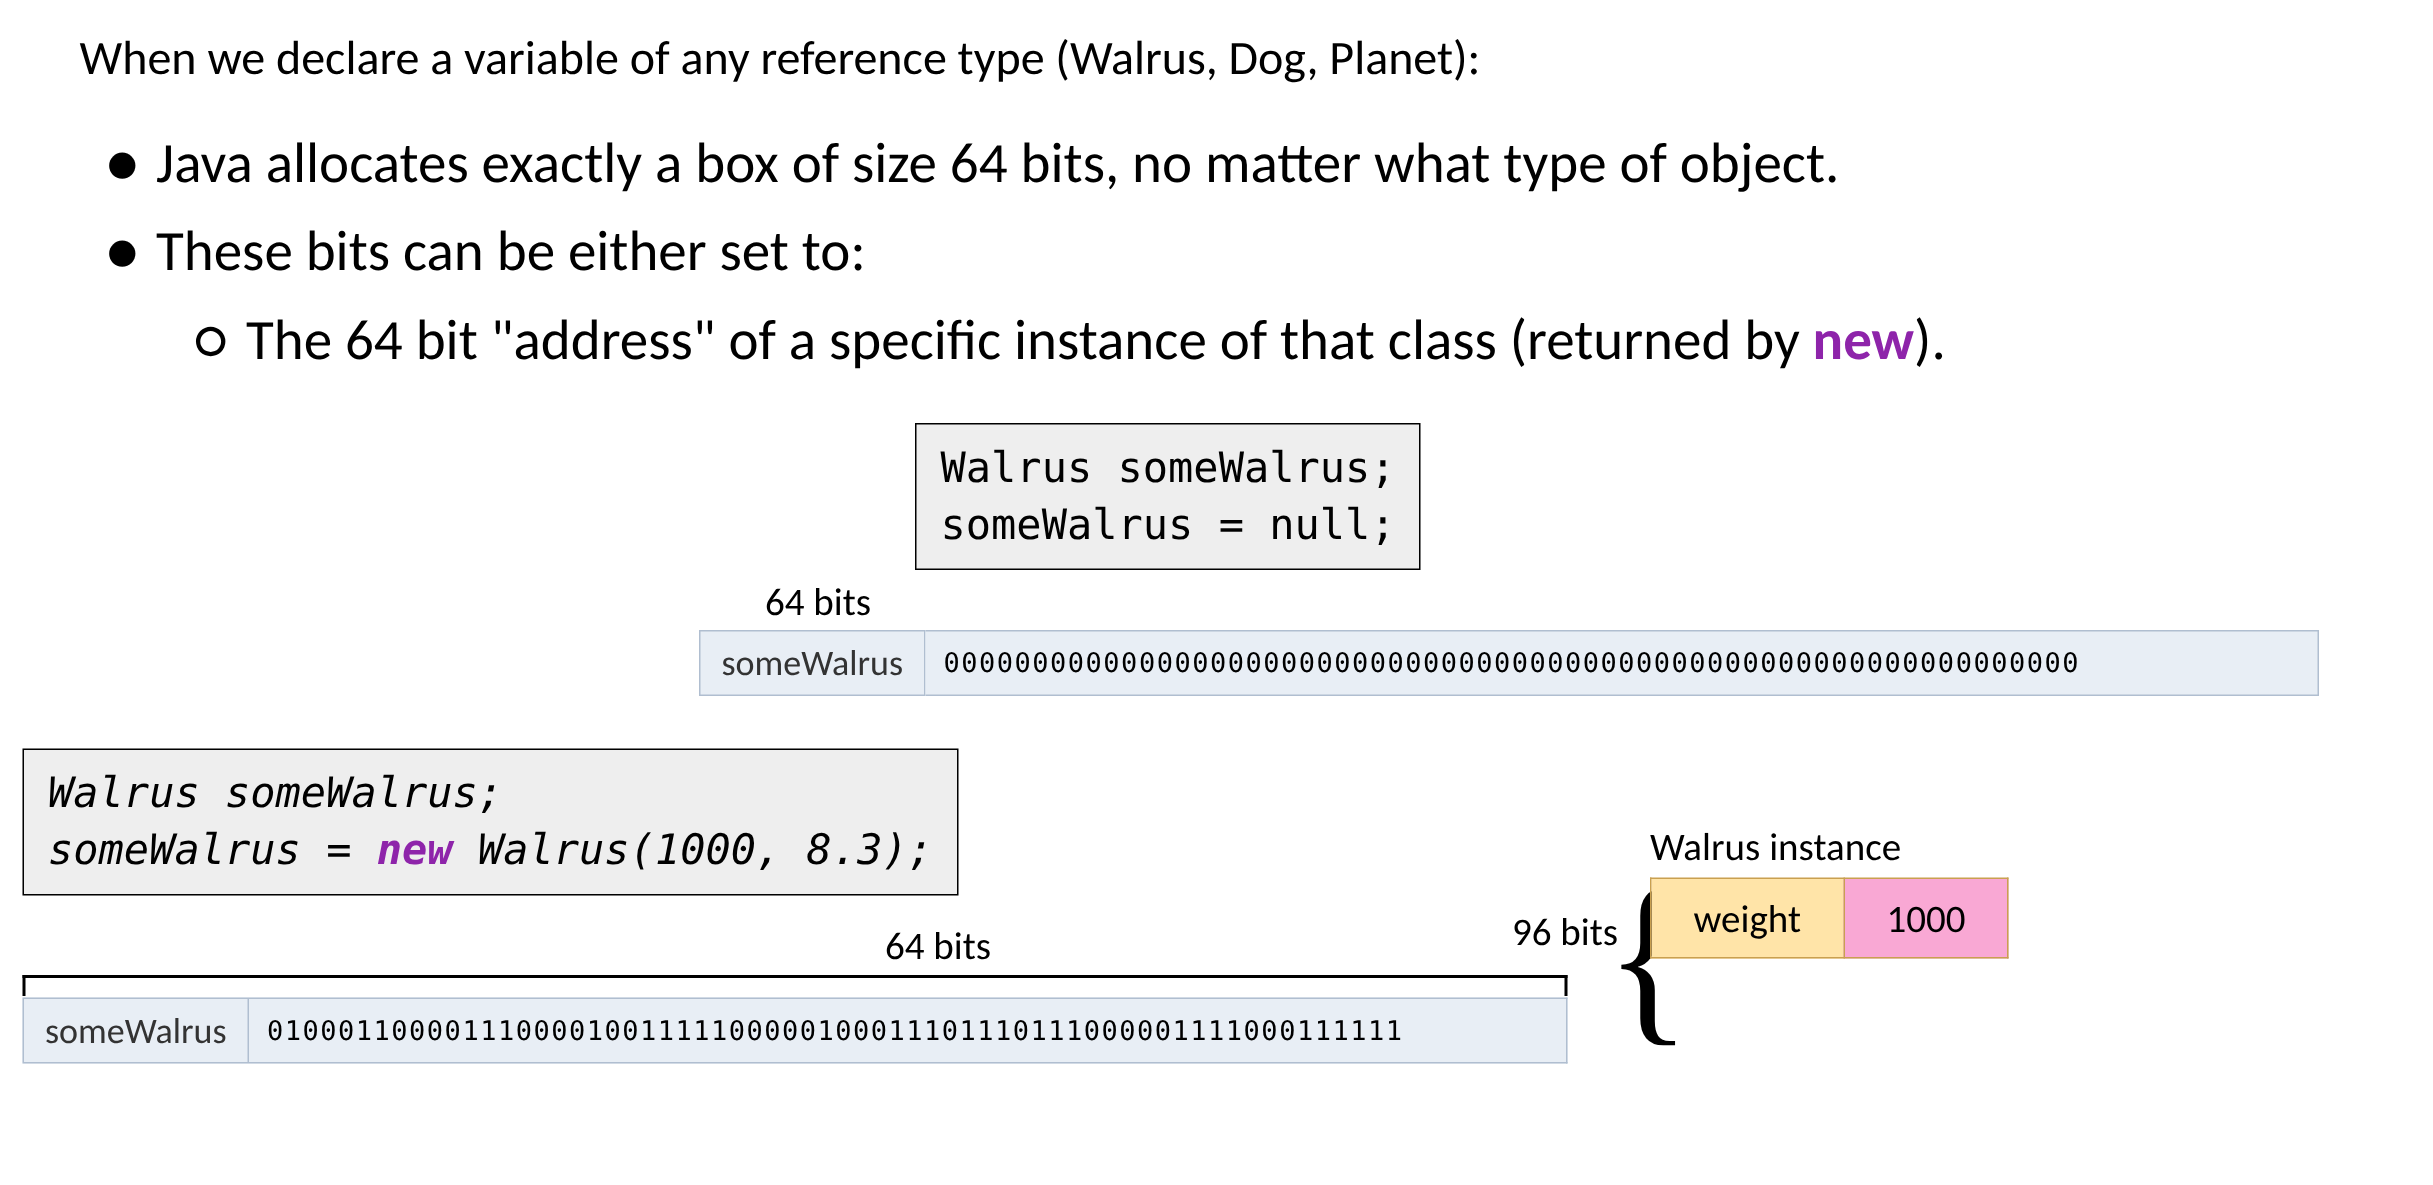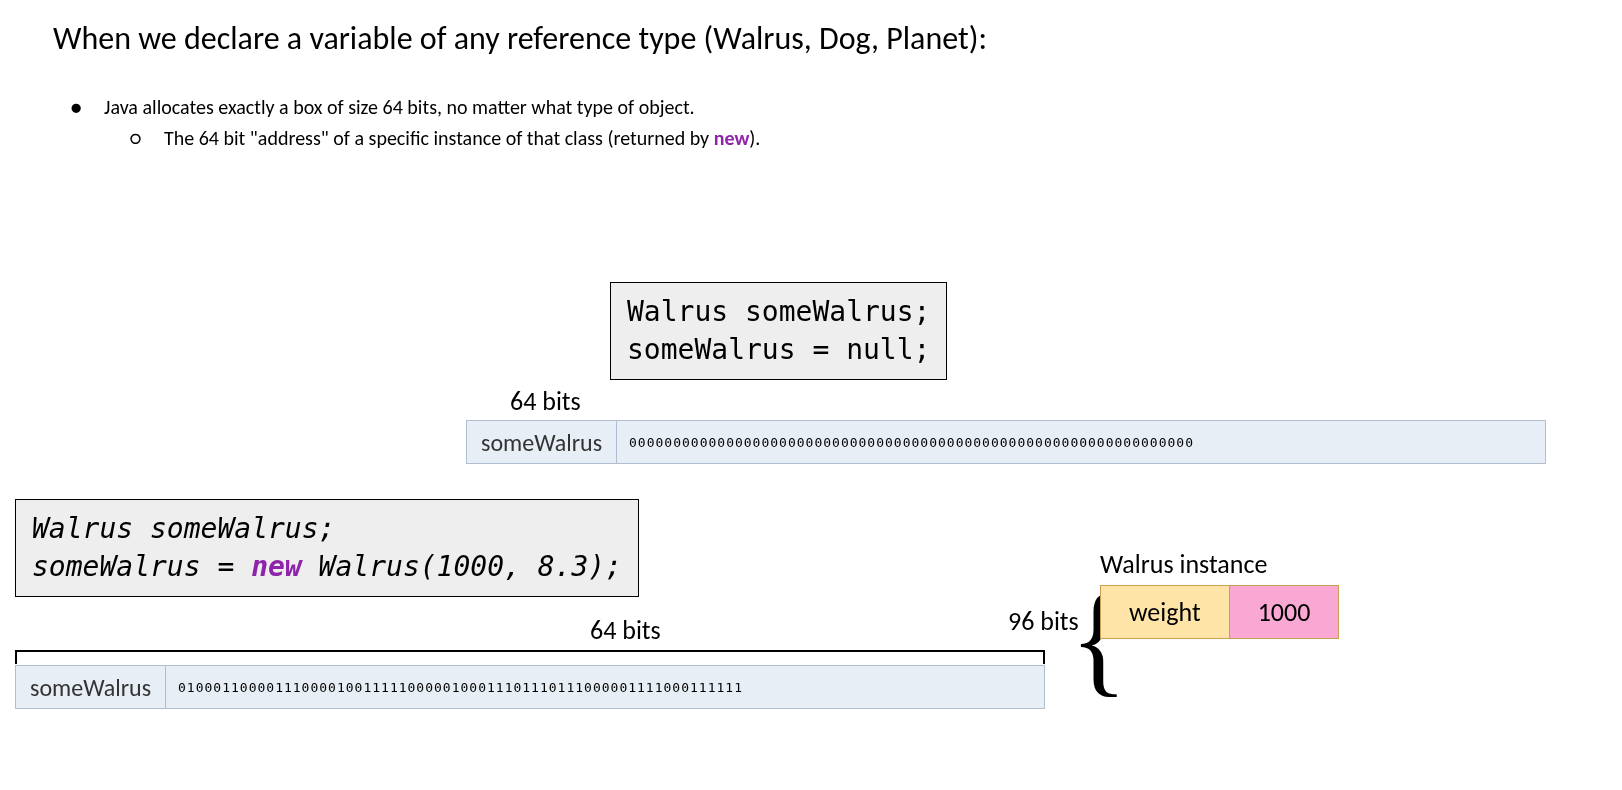--- a/index.html
+++ b/index.html
@@ -13,23 +13,23 @@
     }
     .intro {
       position: absolute;
       top: 20px;
       left: 53px;
       font-size: 32px;
       line-height: 1.2;
     }
     .bullet-list {
       position: absolute;
-      top: 92px;
+      top: 80px;
       left: 70px;
-      font-size: 20px;
+      font-size: 38px;
       line-height: 1.55;
     }
     .bullet-list ul { list-style: none; }
     .bullet-list .disc::before { content: "●"; display:inline-block; width: 34px; }
     .bullet-list .circ::before { content: "○"; display:inline-block; width: 34px; }
     .sub { margin-left: 60px; }
     .kw-new { color: #8e24aa; font-weight: bold; }
     .codebox {
       position: absolute;
       background: #eeeeee;
@@ -64,21 +64,21 @@
       padding: 14px 14px;
       display: flex;
       align-items: center;
     }
     .bitsval {
       background: #e8eef5;
       border: 1px solid #b0bed0;
       border-left: none;
       color: #000;
       font-family: Consolas, monospace;
-      font-size: 13px;
+      font-size: 18px;
       letter-spacing: 1px;
       padding: 6px 12px;
       display: flex;
       align-items: center;
       flex: 1;
     }
     .bits-label2 {
       position: absolute;
       top: 614px;
       left: 590px;
@@ -130,20 +130,21 @@
     .instance-table .val { background: #f9a8d4; text-align: right; margin-left: 32px; }
   </style>
 </head>
 <body>
 
 <div class="intro">When we declare a variable of any reference type (Walrus, Dog, Planet):</div>
 
 <div class="bullet-list">
   <ul>
     <li class="disc">Java allocates exactly a box of size 64 bits, no matter what type of object.</li>
+    <li class="disc">These bits can be either set to:</li>
     <li class="sub circ"><span>The 64 bit "address" of a specific instance of that class (returned by </span><span class="kw-new">new</span><span>).</span></li>
   </ul>
 </div>
 
 <div class="codebox codebox1"><span>Walrus someWalrus;</span>
 <span>someWalrus = null;</span></div>
 
 <div class="bits-label1">64 bits</div>
 
 <div class="bitsrow bitsrow1">

